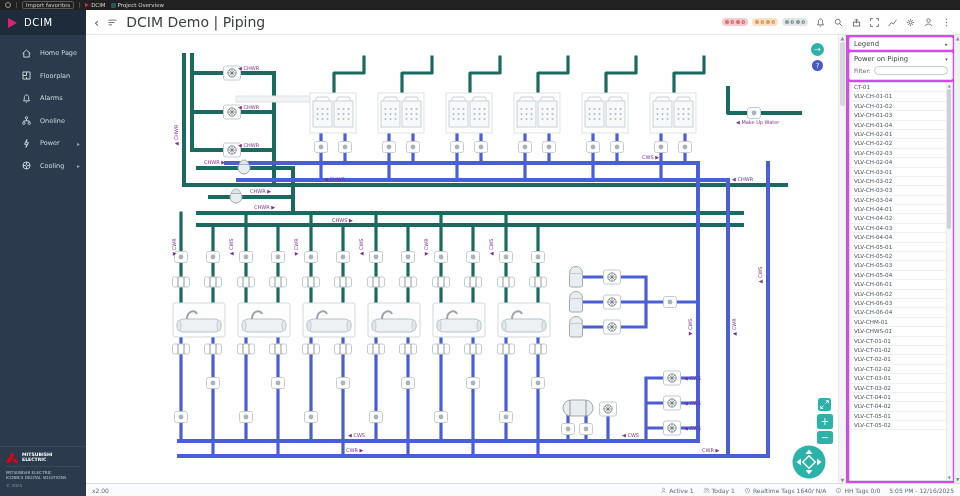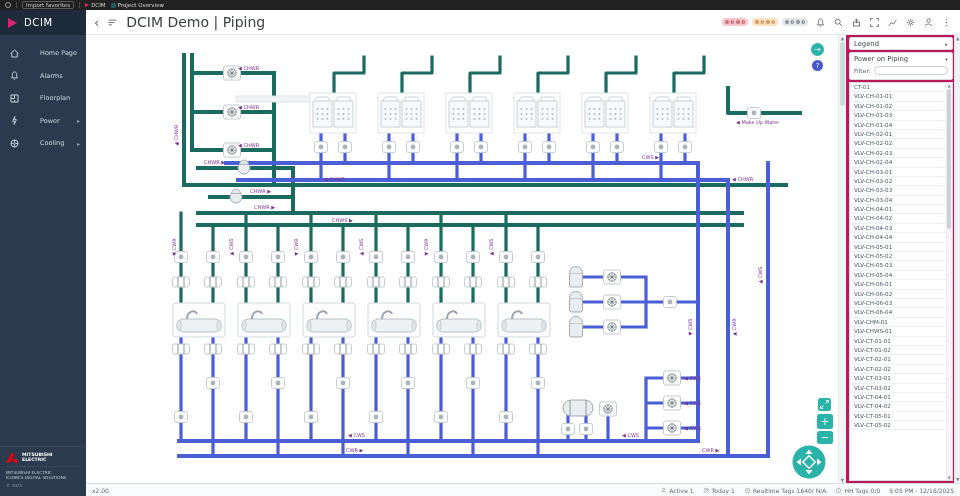--- a/index.html
+++ b/index.html
@@ -14,21 +14,21 @@
   .bm{display:flex;align-items:center;gap:2px;color:#d8d8d8}
   .tri{width:0;height:0;border-left:4px solid #d6246e;border-top:2.5px solid transparent;border-bottom:2.5px solid transparent}
   .favsq{width:5px;height:5px;background:#23565f;border-radius:1px}
   
   .app{display:flex;height:486px}
   .sidebar{width:86px;background:#2b3b4d;color:#cdd7de;display:flex;flex-direction:column;flex:none}
   .sb-head{height:25px;background:#1d2b3a;display:flex;align-items:center;padding-left:8px;gap:7px;flex:none}
   .sb-tri{width:0;height:0;border-left:9px solid #d6246e;border-top:5.5px solid transparent;border-bottom:5.5px solid transparent}
   .sb-title{color:#fff;font-size:10px;letter-spacing:.6px}
   .sb-items{padding-top:7px}
-  .sb-item{height:22.5px;display:flex;align-items:center;gap:20px;padding-left:9px;font-size:6.5px;position:relative;cursor:pointer}
+  .sb-item{height:22.5px;display:flex;align-items:center;gap:8px;padding-left:21px;font-size:6.5px;position:relative;cursor:pointer}
   .sb-item svg{width:11px;height:11px;stroke:#cdd7de;fill:none;stroke-width:1.2;flex:none}
   .sb-item.sel{background:#1a2633;box-shadow:inset 2px 0 0 #2bc9c2;color:#fff}
   .sb-item.sel svg{stroke:#fff}
   .chev{position:absolute;right:6px;font-size:6px;color:#8fa0ac}
   .sb-foot{margin-top:auto;padding:5px 6px 8px;border-top:1px solid #3a4a5c}
   .mlogo{display:flex;align-items:center;gap:4px;margin-bottom:3px}
   .mtxt{font-size:4.6px;font-weight:bold;color:#fff;line-height:1.15}
   .msub{font-size:4.2px;color:#c2ccd3;line-height:1.25;border-top:1px solid #3a4a5c;padding-top:3px}
   .mcopy{font-size:4.2px;color:#8b99a4;margin-top:3px}
   
@@ -56,21 +56,21 @@
   #btnPlay{right:14px;top:8px;width:13px;height:13px;background:#2bb3aa;font-size:8px}
   #btnHelp{right:15px;top:25px;width:11px;height:11px;background:#4759c9;font-size:7px}
   .pan{position:absolute;left:705px;top:409px;cursor:pointer}
   .zbtn{position:absolute;background:#2bb3aa;color:#fff;border-radius:2.5px;display:flex;align-items:center;justify-content:center;cursor:pointer}
   #btnFit{right:7px;top:363px;width:13px;height:13px}
   #btnPlus{right:5px;top:379px;width:16px;height:15px;font-size:10px}
   #btnMinus{right:5px;top:396px;width:16px;height:13px;font-size:10px}
   .vscroll{width:8px;background:#f3f4f5;border-left:1px solid #e8eaec;display:flex;flex-direction:column;align-items:center;font-size:5px;color:#8a9196;flex:none}
   .vthumb{width:5px;height:64px;background:#d5d9dc;border-radius:2px;margin-top:1px}
   
-  .panelwrap{width:114px;display:flex;flex:none;background:#be185d}
+  .panelwrap{width:114px;display:flex;flex:none;background:#d946ef}
   .panel{flex:1;padding:2px 1px 2px 3px;display:flex;flex-direction:column;min-height:0}
   .card{background:#fff;border:1px solid #d9dde0;border-radius:2px;margin-bottom:2px;flex:none}
   .card-h{height:11px;display:flex;align-items:center;justify-content:space-between;padding:0 4px;color:#3c4043;font-size:6.8px;cursor:pointer}
   .card-h .arr{font-size:5px;color:#555}
   .tilewrap{padding:2px}
   .tile{width:32px;height:32px;background:#f1f3f4;border:1px solid #cfd4d8;border-radius:2px;
     display:flex;flex-direction:column;align-items:center;justify-content:center;gap:2px;cursor:pointer}
   .tile svg{width:12px;height:12px;stroke:#6a747b;fill:none;stroke-width:1}
   .tile-label{font-size:4.3px;color:#5f6a72;text-align:center}
   .filter-row{display:flex;align-items:center;gap:3px;padding:2px 4px 4px}
@@ -119,29 +119,38 @@
     </div>
     <div class="sb-items">
       <div class="sb-item">
         <svg viewBox="0 0 14 14">
             <path d="M2,7 L7,2.5 L12,7 M3.5,6 V11.5 H10.5 V6"></path>
           </svg>
         <span>Home Page</span>
       </div>
       <div class="sb-item">
         <svg viewBox="0 0 14 14">
-            <path d="M7,2.5 C5,2.5 4.3,4 4.3,5.8 V8 L3.2,10 H10.8 L9.7,8 V5.8 C9.7,4 9,2.5 7,2.5 Z M6,11.3 C6.3,12.1 7.7,12.1 8,11.3"></path>
-          </svg>
-        <span>Alarms</span>
+            <path d="M2.5,2.5 H11.5 V11.5 H2.5 Z M2.5,7 H7 V2.5 M7,11.5 V9"></path>
+          </svg>
+        <span>Floorplan</span>
       </div>
       <div class="sb-item">
         <svg viewBox="0 0 14 14">
-            <path d="M2.5,2.5 H11.5 V11.5 H2.5 Z M2.5,7 H7 V2.5 M7,11.5 V9"></path>
-          </svg>
-        <span>Floorplan</span>
+            <path d="M7,2.5 C5,2.5 4.3,4 4.3,5.8 V8 L3.2,10 H10.8 L9.7,8 V5.8 C9.7,4 9,2.5 7,2.5 Z M6,11.3 C6.3,12.1 7.7,12.1 8,11.3"></path>
+          </svg>
+        <span>Alarms</span>
+      </div>
+      <div class="sb-item">
+        <svg viewBox="0 0 14 14">
+            <circle cx="7" cy="3.5" r="1.5"></circle>
+            <circle cx="3.5" cy="10.5" r="1.5"></circle>
+            <circle cx="10.5" cy="10.5" r="1.5"></circle>
+            <path d="M7,5 V7.5 M7,7.5 H3.5 V9 M7,7.5 H10.5 V9"></path>
+          </svg>
+        <span>Oneline</span>
       </div>
       <div class="sb-item">
         <svg viewBox="0 0 14 14">
             <path d="M7.5,2 L4.5,8 H7 L6.5,12 L9.5,6 H7 Z"></path>
           </svg>
         <span>Power</span>
         <span class="chev">▸</span>
       </div>
       <div class="sb-item">
         <svg viewBox="0 0 14 14">

